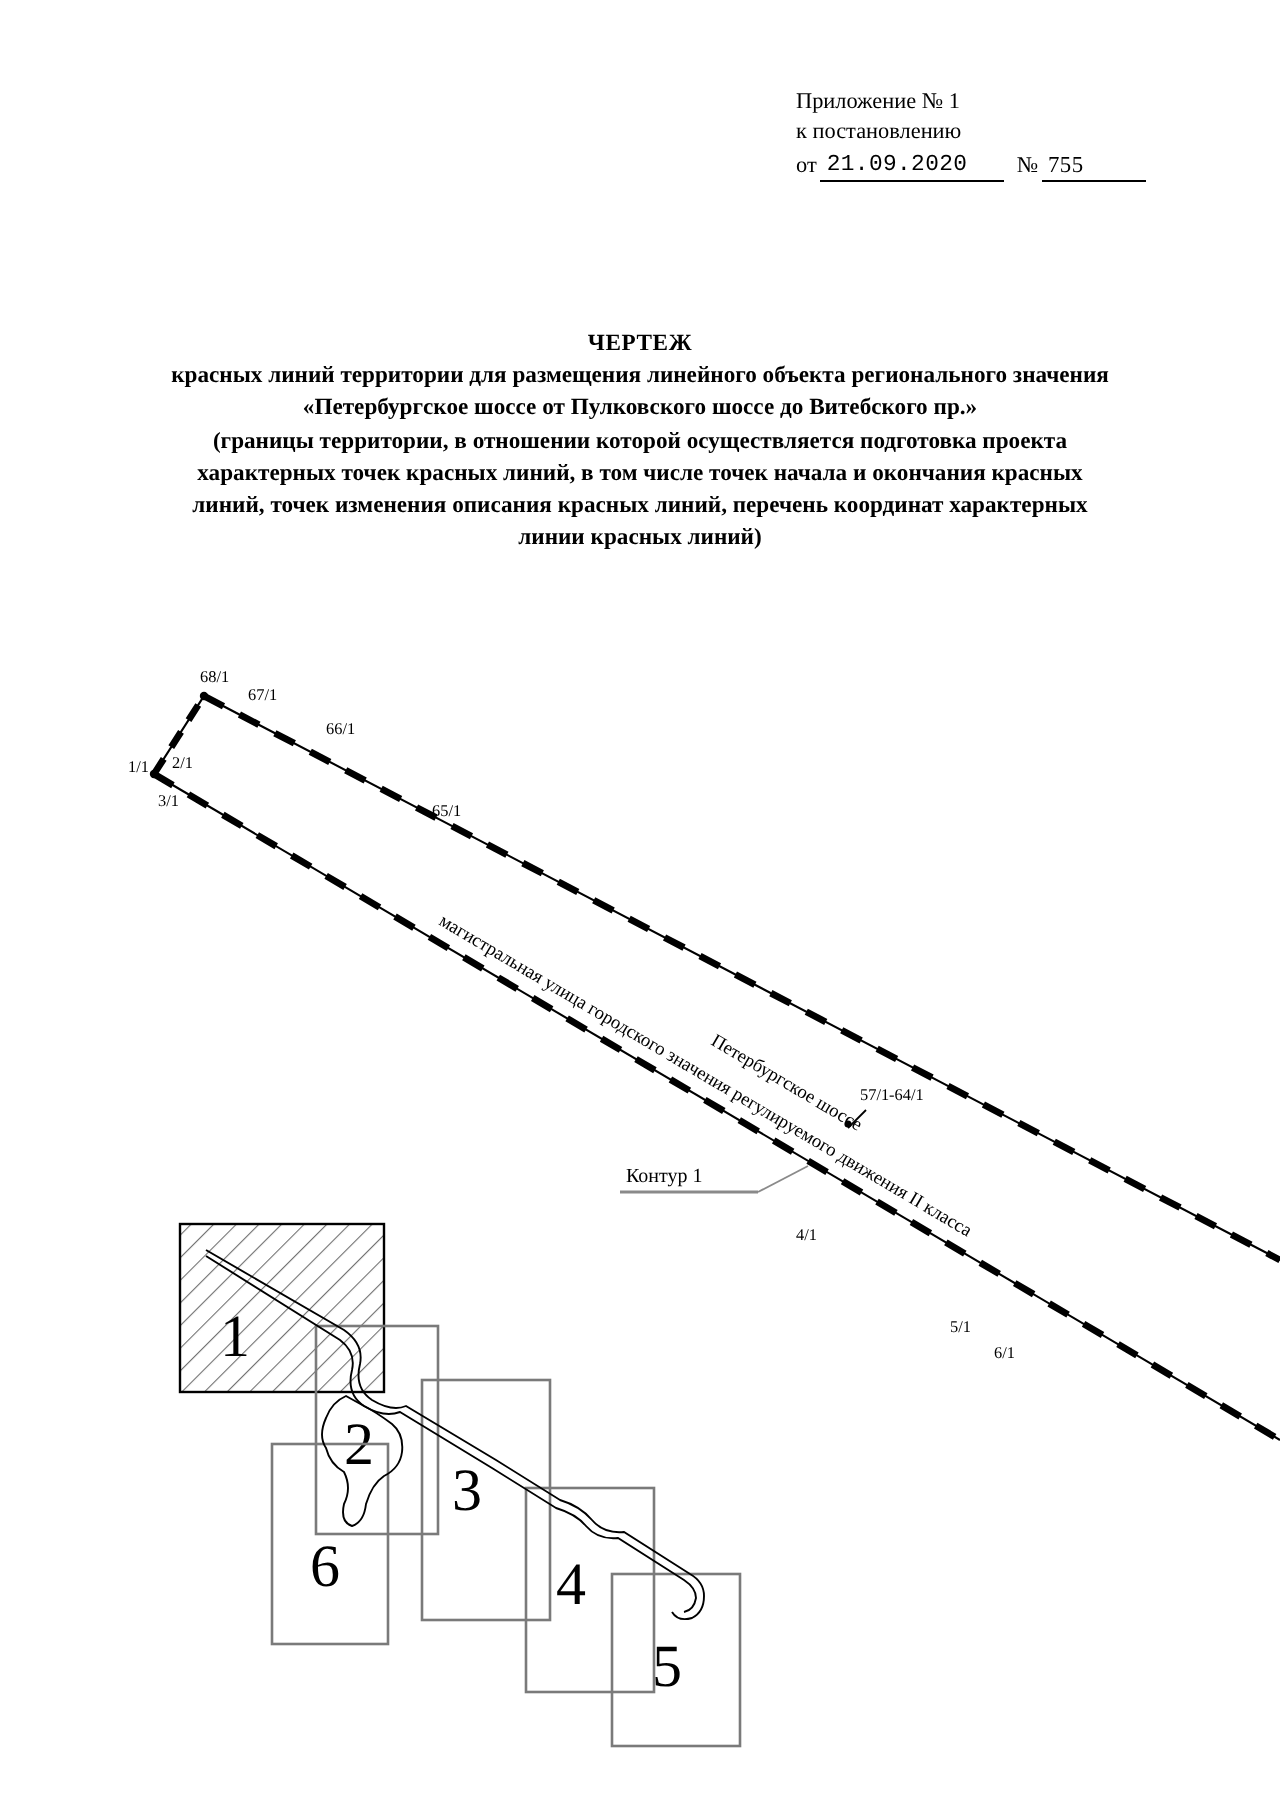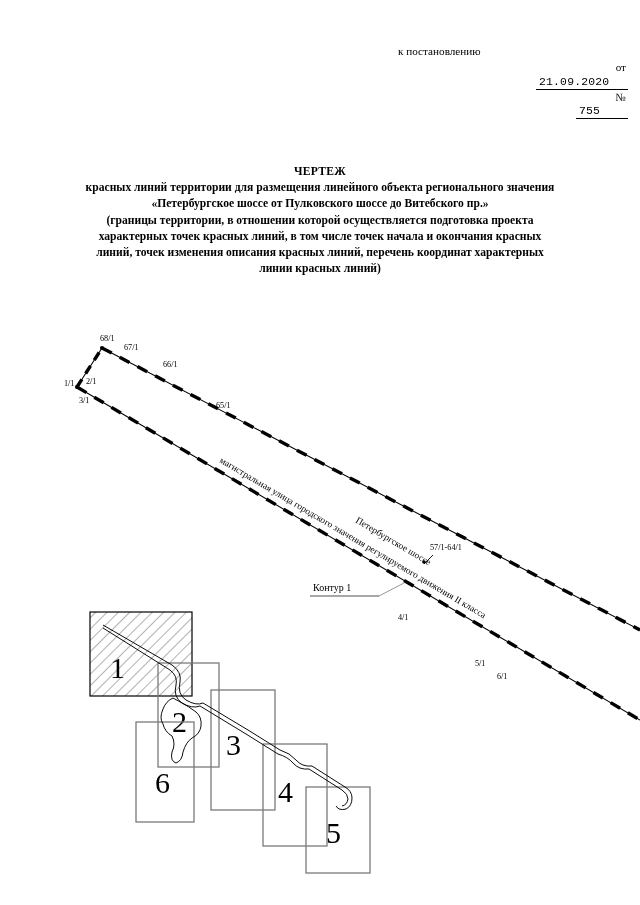--- a/index.html
+++ b/index.html
@@ -28,34 +28,33 @@
     text-align: left;
   }
   .doc-header .hline { white-space: nowrap; }
 
   .approve-line {
     display: flex;
     align-items: flex-end;
     margin-top: 1px;
     font-size: 11.2px;
     white-space: nowrap;
-    flex-direction: column;
   }
   .approve-line .lbl { padding-right: 2px; }
   .fill-slot {
     border-bottom: 1px solid #000;
     text-align: left;
     font-family: "Liberation Mono", "DejaVu Sans Mono", monospace;
     font-size: 11.4px;
     letter-spacing: .2px;
     padding: 0 3px 0 3px;
     line-height: 13px;
   }
   .slot-date { min-width: 86px; }
-  .slot-num  { min-width: 46px; }
+  .slot-num  { min-width: 46px; font-family: Liberation Serif, serif; }
   .approve-line .num-lbl { padding: 0 2px 0 6px; }
 
   
   .title-block {
     position: absolute;
     left: 32px;
     top: 164px;
     width: 576px;
     text-align: center;
     font-weight: bold;
@@ -92,20 +91,21 @@
   .index-num {
     font-family: "Liberation Serif", "DejaVu Serif", serif;
     font-size: 30px;
     fill: #000;
   }
 </style>
 </head>
 <body>
 
 <div class="doc-header">
+  <div class="hline">Приложение № 1</div>
   <div class="hline">к постановлению</div>
   <div class="approve-line">
     <span class="lbl">от</span>
     <span class="fill-slot slot-date">21.09.2020</span>
     <span class="num-lbl">№</span>
     <span class="fill-slot slot-num">755</span>
   </div>
 </div>
 
 <div class="title-block">

